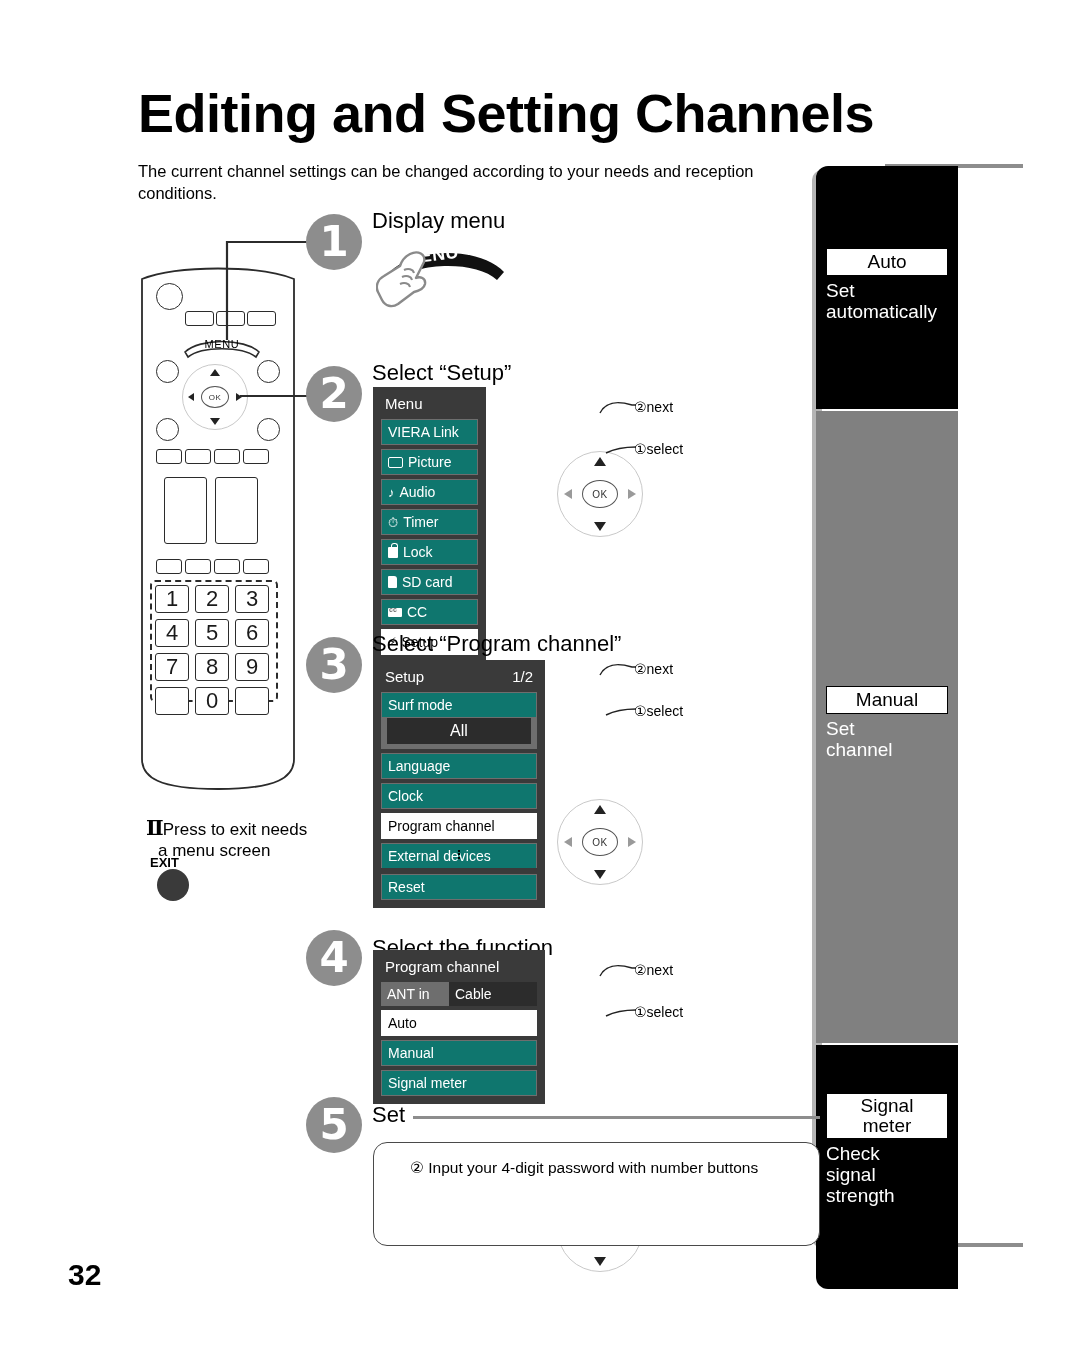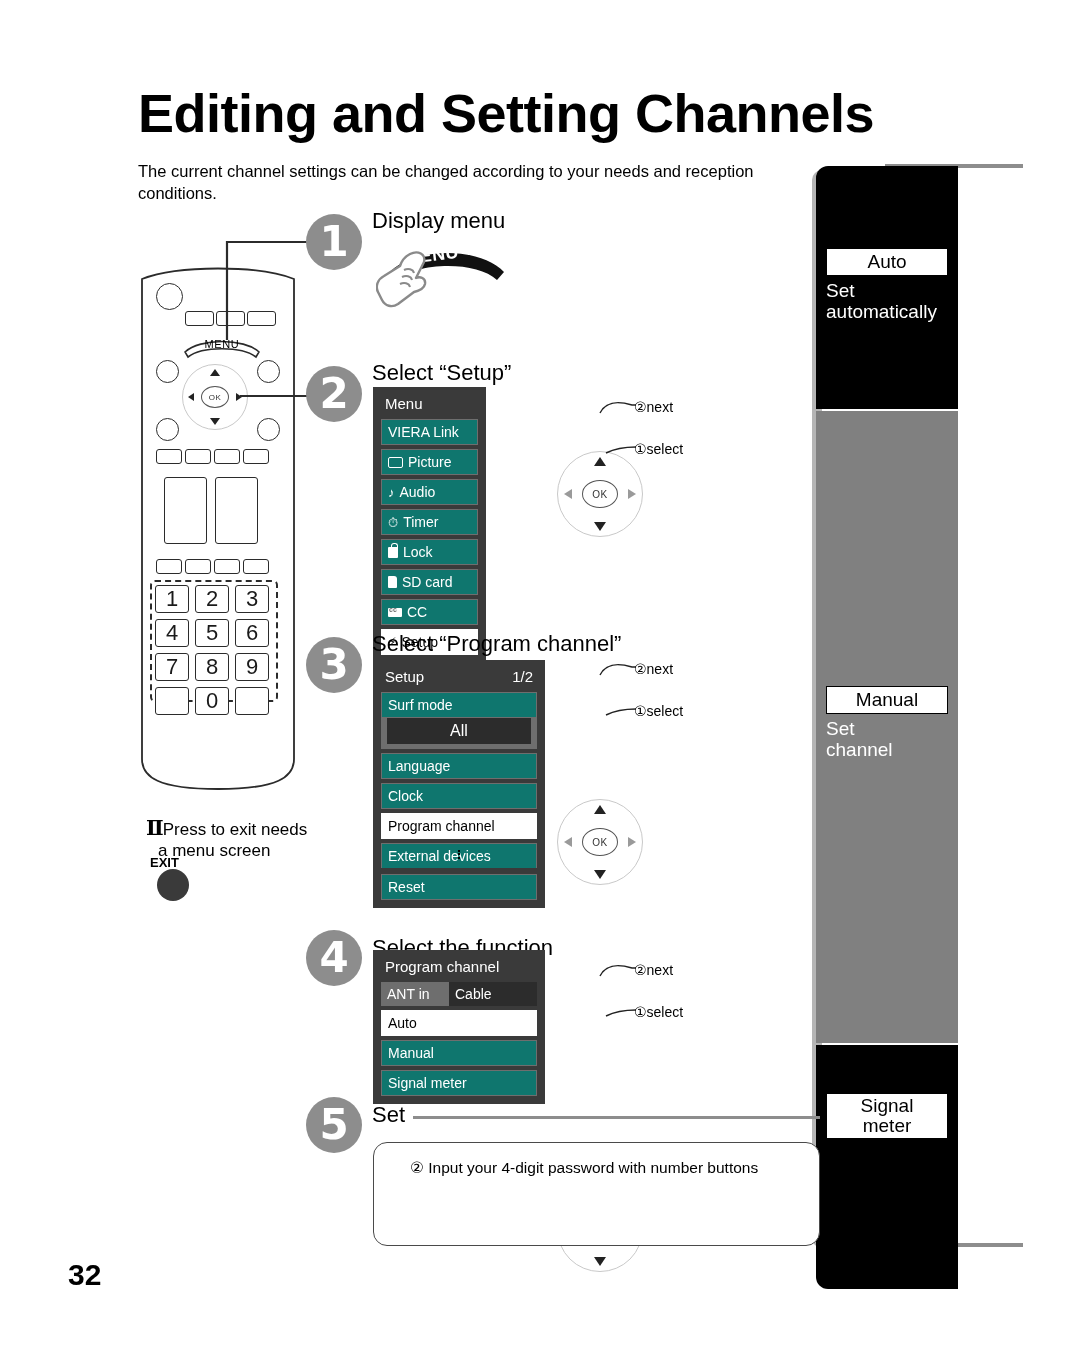--- a/index.html
+++ b/index.html
@@ -124,20 +124,25 @@
     <div>Set</div>
     <div>channel</div>
   </div>
 </div>
 
 <div class="abs side black" style="top:1045px;height:244px;border-radius:0 0 0 12px;">
   <div class="lab" style="margin-top:48px;line-height:1.05;">
     <div>Signal</div>
     <div>meter</div>
   </div>
+  <div class="desc">
+    <div>Check</div>
+    <div>signal</div>
+    <div>strength</div>
+  </div>
 </div>
 
 <svg class="abs" width="160" height="540" style="left:138px;top:253px;" viewBox="0 0 160 540">
   <path d="M4,26 C40,12 120,12 156,26 L156,506 C156,524 140,536 80,536 C20,536 4,524 4,506 Z" fill="#fff" stroke="#2b2b2b" stroke-width="1.8"></path>
 </svg>
 
 <div class="abs rbtn" style="left:156px;top:283px;width:25px;height:25px;border-radius:50%;"></div>
 
 <div class="abs rbtn" style="left:185px;top:311px;width:27px;height:13px;"></div>
 <div class="abs rbtn" style="left:216px;top:311px;width:27px;height:13px;"></div>

